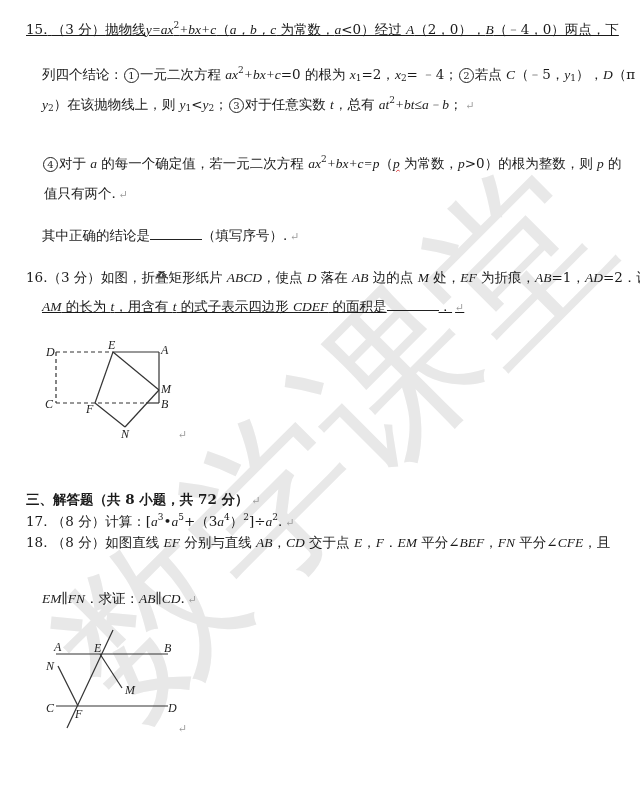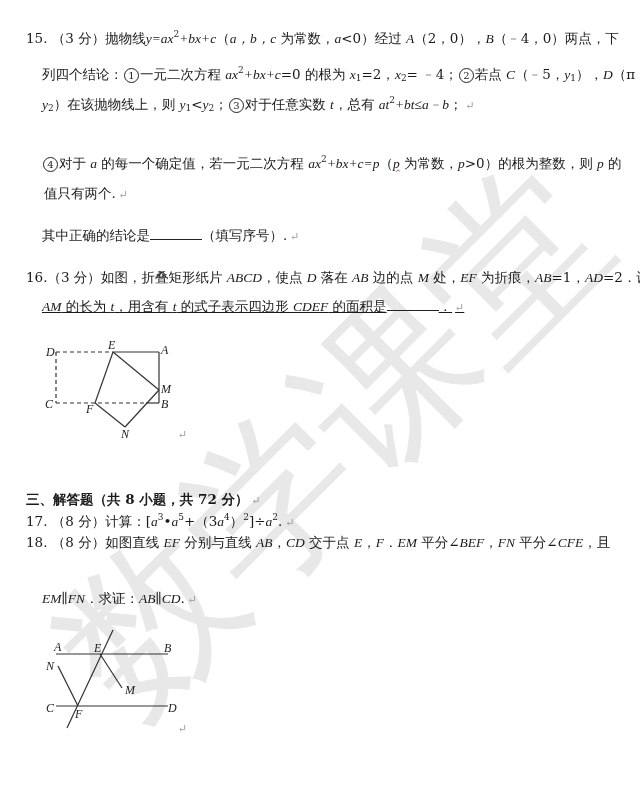--- a/index.html
+++ b/index.html
@@ -23,21 +23,21 @@
 </style>
 </head>
 <body>
 
 <svg id="watermark" viewBox="0 0 640 787">
   <g transform="translate(330,440) rotate(-45)" fill="#e8e8e8" font-family="DejaVu Sans, sans-serif" font-size="170">
     <text x="-340" y="60">数学课堂</text>
   </g>
 </svg>
 
-<div class="line" style="left:26px; top:29px;">
+<div class="line" style="left:26px; top:20px;text-decoration:underline;">
   <span>15.</span>&nbsp;<span>（3 分）</span><span>抛物线</span><span class="i">y=ax</span><sup>2</sup><span class="i">+bx+c</span><span>（</span><span class="i">a，b，c</span><span> 为常数，</span><span class="i">a</span><span>&lt;0）经过 </span><span class="i">A</span><span>（2，0），</span><span class="i">B</span><span>（﹣4，0）两点，下</span>
 </div>
 
 <div class="line" style="left:42px; top:65px;">
   <span>列四个结论：</span><span class="circ">1</span><span>一元二次方程 </span><span class="i">ax</span><sup>2</sup><span class="i">+bx+c</span><span>=0 的根为 </span><span class="i">x</span><sub>1</sub><span>=2，</span><span class="i">x</span><sub>2</sub><span>= ﹣4；</span><span class="circ">2</span><span>若点 </span><span class="i">C</span><span>（﹣5，</span><span class="i">y</span><sub>1</sub><span>），</span><span class="i">D</span><span>（π，</span>
 </div>
 
 <div class="line" style="left:42px; top:95px;">
   <span class="i">y</span><sub>2</sub><span>）在该抛物线上，则 </span><span class="i">y</span><sub>1</sub><span>&lt;</span><span class="i">y</span><sub>2</sub><span>；</span><span class="circ">3</span><span>对于任意实数 </span><span class="i">t</span><span>，总有 </span><span class="i">at</span><sup>2</sup><span class="i">+bt≤a﹣b</span><span>；</span><span class="ret">↵</span>
 </div>

